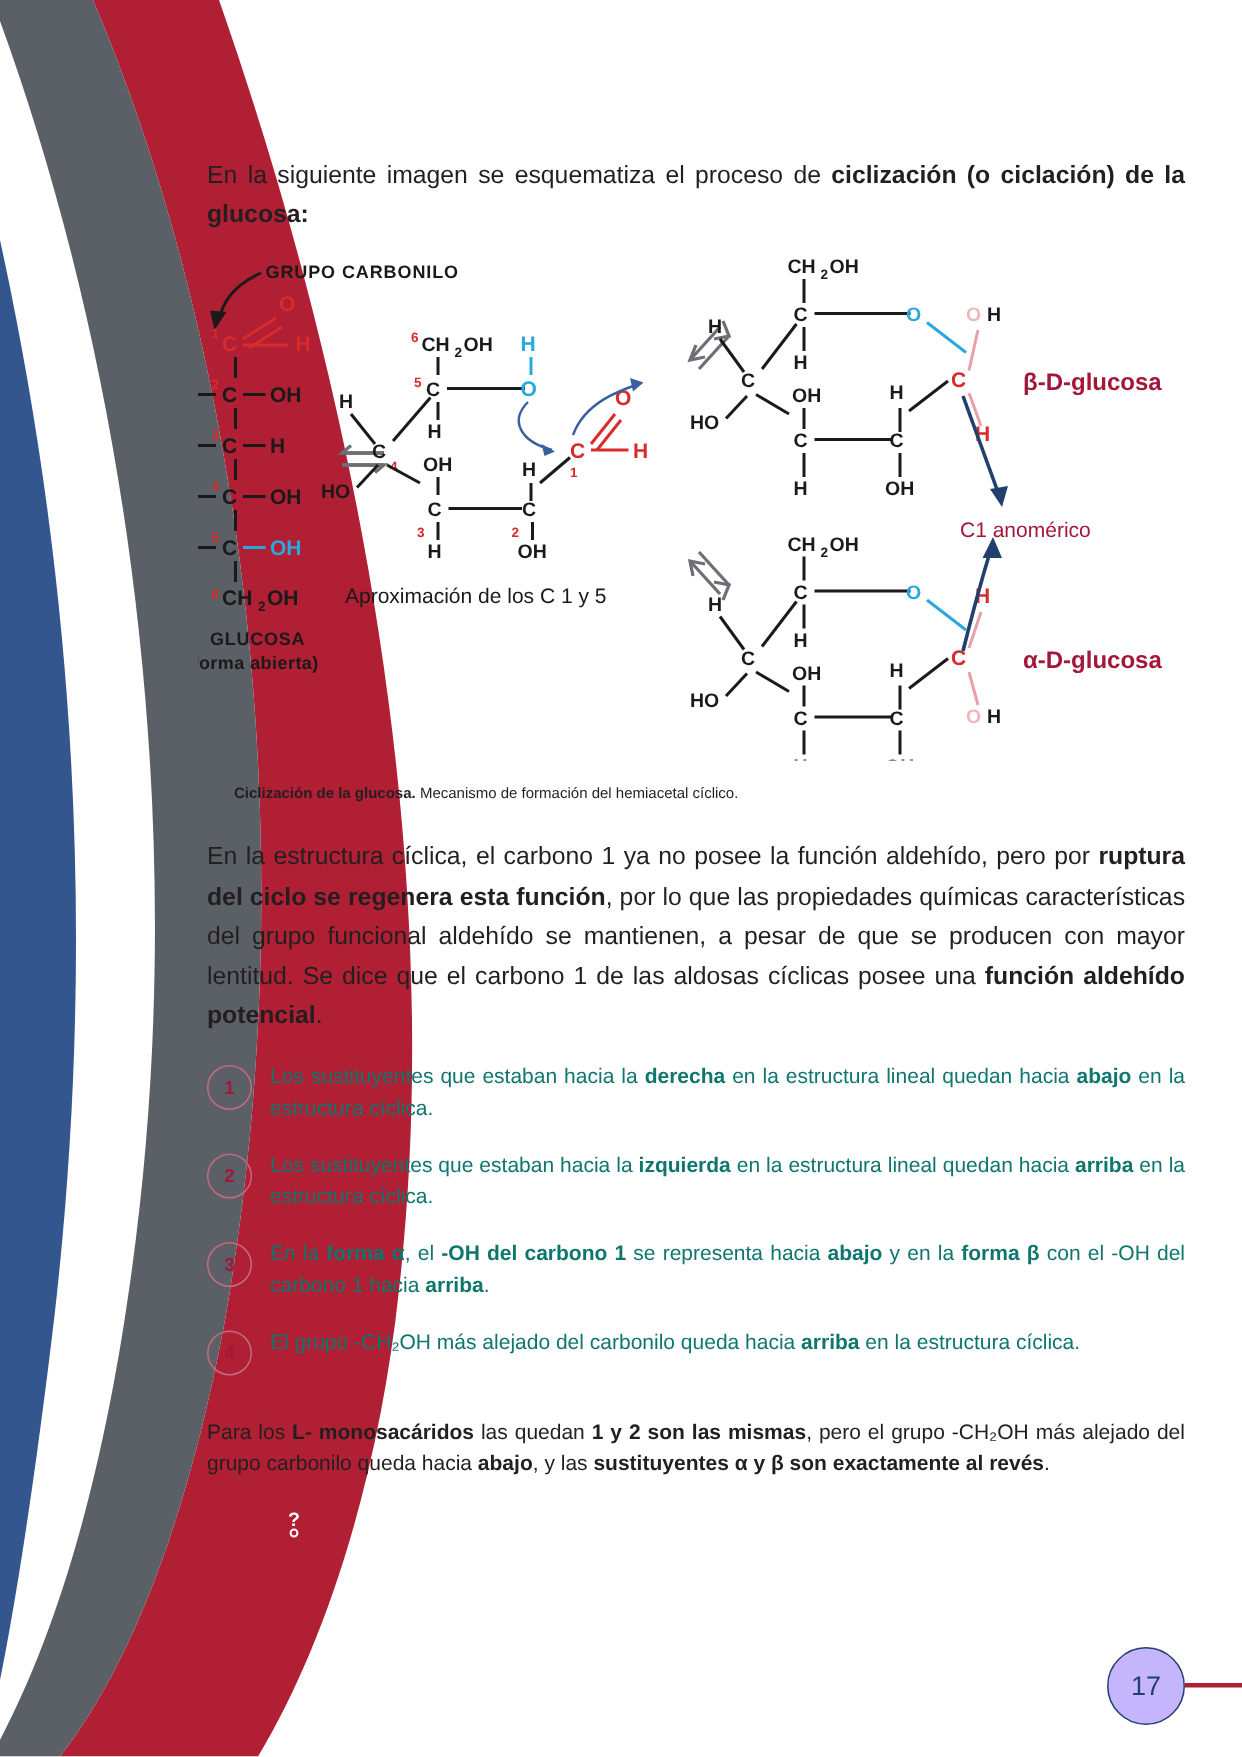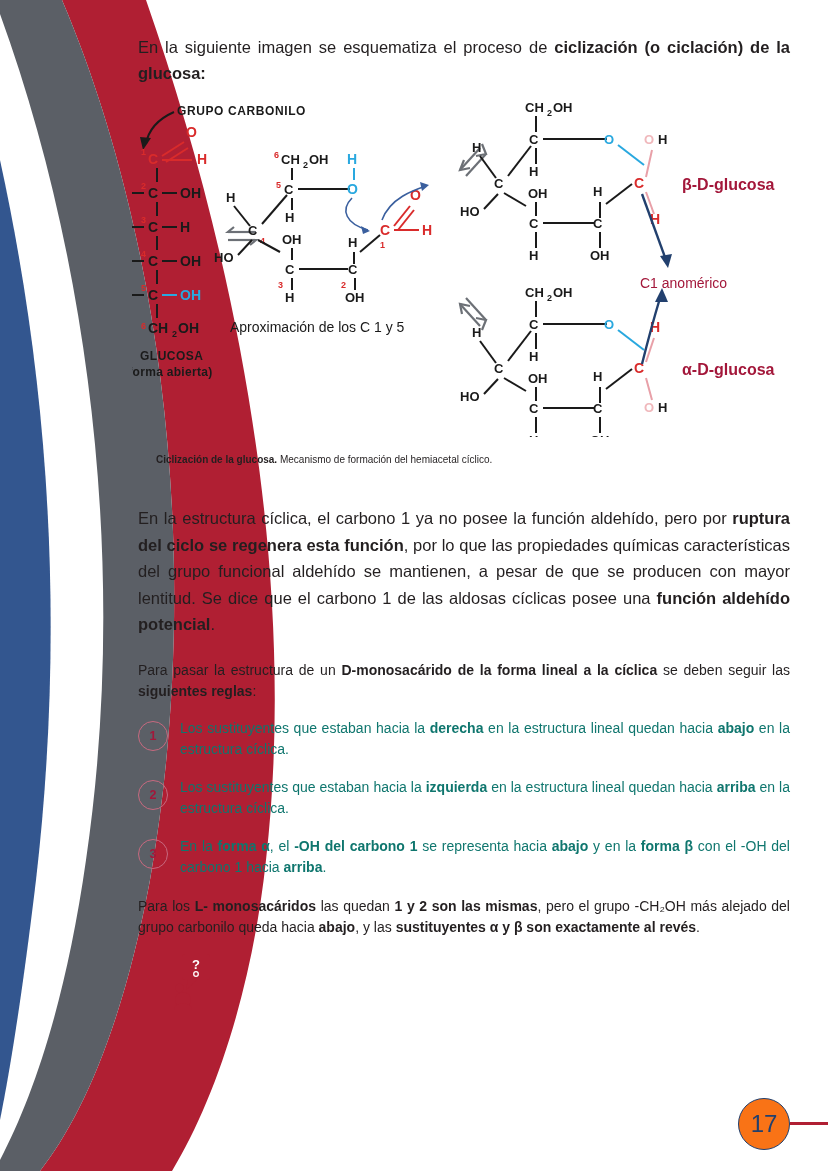--- a/index.html
+++ b/index.html
@@ -14,40 +14,40 @@
 
   
   .deco{position:absolute;left:0;top:0;width:300px;height:1171px;overflow:hidden;pointer-events:none;}
   .deco svg{display:block;}
 
   
   .content{position:absolute;left:138px;top:0;width:652px;}
 
   .intro{
     font-size:16.5px;line-height:26px;color:#231f20;
-    text-align:justify;margin:0;padding-top:34px;
+    text-align:justify;margin:0;padding-top:104px;
   }
   .intro b{font-weight:bold;}
 
   
   .figure{position:relative;width:660px;height:345px;margin-top:6px;margin-left:-6px;text-align:right;}
   .figure svg{display:block;}
 
   .figcaption{
     font-size:10px;line-height:18px;color:#231f20;
     margin-top:14px;margin-left:18px;
   }
   .figcaption b{font-weight:bold;}
 
   .para{
     font-size:16.5px;line-height:26.5px;color:#231f20;
     text-align:justify;margin:0;
   }
   .para b{font-weight:bold;}
-  .para-main{margin-top:36px;}
+  .para-main{margin-top:19px;}
 
   .para-small{
     font-size:14px;line-height:21px;color:#231f20;
     text-align:justify;margin:0;
   }
   .para-small b{font-weight:bold;}
   .para-rules-intro{margin-top:22px;}
   .para-l{margin-top:18px;}
 
   
@@ -73,22 +73,22 @@
     text-align:justify;
   }
   .q-text .qmark{color:#b01f33;font-weight:bold;}
 
   
   .pagenum{position:absolute;left:738px;top:1098px;width:52px;height:52px;}
   .pagenum .circle{
     width:52px;height:52px;border-radius:50%;
     border:1.6px solid #22406e;
     display:flex;align-items:center;justify-content:center;
-    color:#22406e;font-size:24px;font-family:"Liberation Sans",sans-serif;
-    box-sizing:border-box;background:#f97316;
+    color:#22406e;font-size:18px;font-family:"Liberation Sans",sans-serif;
+    box-sizing:border-box;background:#c4b5fd;
   }
   .pagenum .tail{
     position:absolute;left:52px;top:24px;width:90px;height:3px;background:#b01f33;
   }
 </style>
 </head>
 <body>
 
 <div id="page">
 
@@ -366,35 +366,38 @@
           <path class="lnn" d="M 510,272 C 516,248 522,226 528,206"></path>
           <path d="M 530,196 L 536,210 L 523,210 Z" fill="#22406e"></path>
         </g>
       </svg>
     </div>
 
     <p class="figcaption"><b>Ciclización de la glucosa.</b><span> Mecanismo de formación del hemiacetal cíclico.</span></p>
 
     <p class="para para-main"><span>En la estructura cíclica, el carbono 1 ya no posee la función aldehído, pero por </span><b>ruptura del ciclo se regenera esta función</b><span>, por lo que las propiedades químicas características del grupo funcional aldehído se mantienen, a pesar de que se producen con mayor lentitud. Se dice que el carbono 1 de las aldosas cíclicas posee una </span><b>función aldehído potencial</b><span>.</span></p>
 
-    <p class="para-small para-rules-intro"><span>Para pasar la estructura de un </span><b>D-monosacárido de la forma lineal a la cíclica</b><span> se deben seguir las </span><b>siguientes reglas</b><span>:</span></p>
 
     <div class="rules" id="rules-list">
         <div class="rule">
           <div class="num">1</div>
           <div class="txt"><span>Los sustituyentes que estaban hacia la </span><b>derecha</b><span> en la estructura lineal quedan hacia </span><b>abajo</b><span> en la estructura cíclica.</span></div>
         </div>
         <div class="rule justif">
           <div class="num">2</div>
           <div class="txt"><span>Los sustituyentes que estaban hacia la </span><b>izquierda</b><span> en la estructura lineal quedan hacia </span><b>arriba</b><span> en la estructura cíclica.</span></div>
         </div>
         <div class="rule">
           <div class="num">3</div>
           <div class="txt"><span>En la </span><b>forma α</b><span>, el </span><b>-OH del carbono 1</b><span> se representa hacia </span><b>abajo</b><span> y en la </span><b>forma β</b><span> con el -OH del carbono 1 hacia </span><b>arriba</b><span>.</span></div>
         </div>
+        <div class="rule">
+          <div class="num">4</div>
+          <div class="txt"><span>El grupo -CH₂OH  más alejado del carbonilo queda hacia </span><b>arriba</b><span> en la estructura cíclica.</span></div>
+        </div>
       </div>
 
     <p class="para-small para-l" id="lmono-para"><span>Para los </span><b>L- monosacáridos</b><span> las quedan </span><b>1 y 2 son las mismas</b><span>, pero el grupo -CH₂OH  más alejado del grupo carbonilo queda hacia </span><b>abajo</b><span>, y las </span><b>sustituyentes α y β son exactamente al revés</b><span>.</span></p>
 
     <div class="question">
       <div class="q-icon">
         <svg width="44" height="56" viewBox="0 0 44 56" xmlns="http://www.w3.org/2000/svg">
           <rect x="8" y="0" width="28" height="26" rx="3" fill="#b01f33"></rect>
           <path d="M 14,25 L 12,36 L 24,25 Z" fill="#b01f33"></path>
           <text x="22" y="15" font-family="'Liberation Sans',sans-serif" font-size="13" font-weight="bold" fill="#ffffff" text-anchor="middle">?</text>

